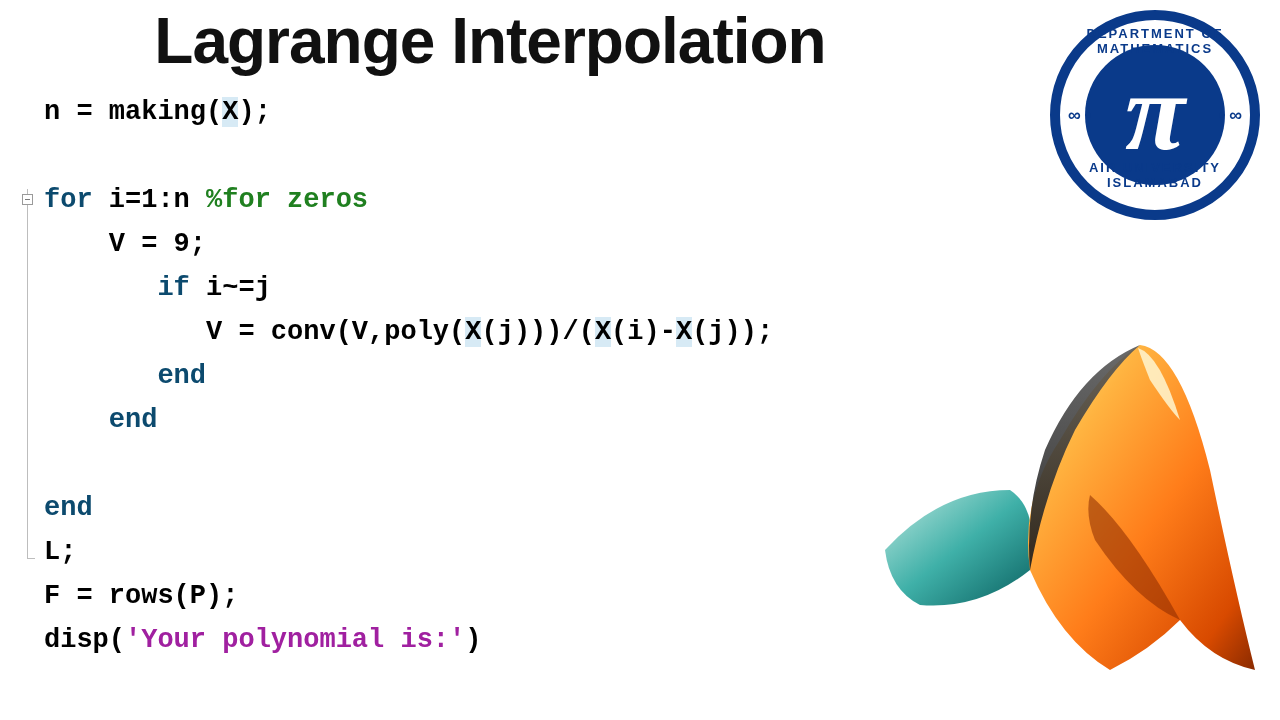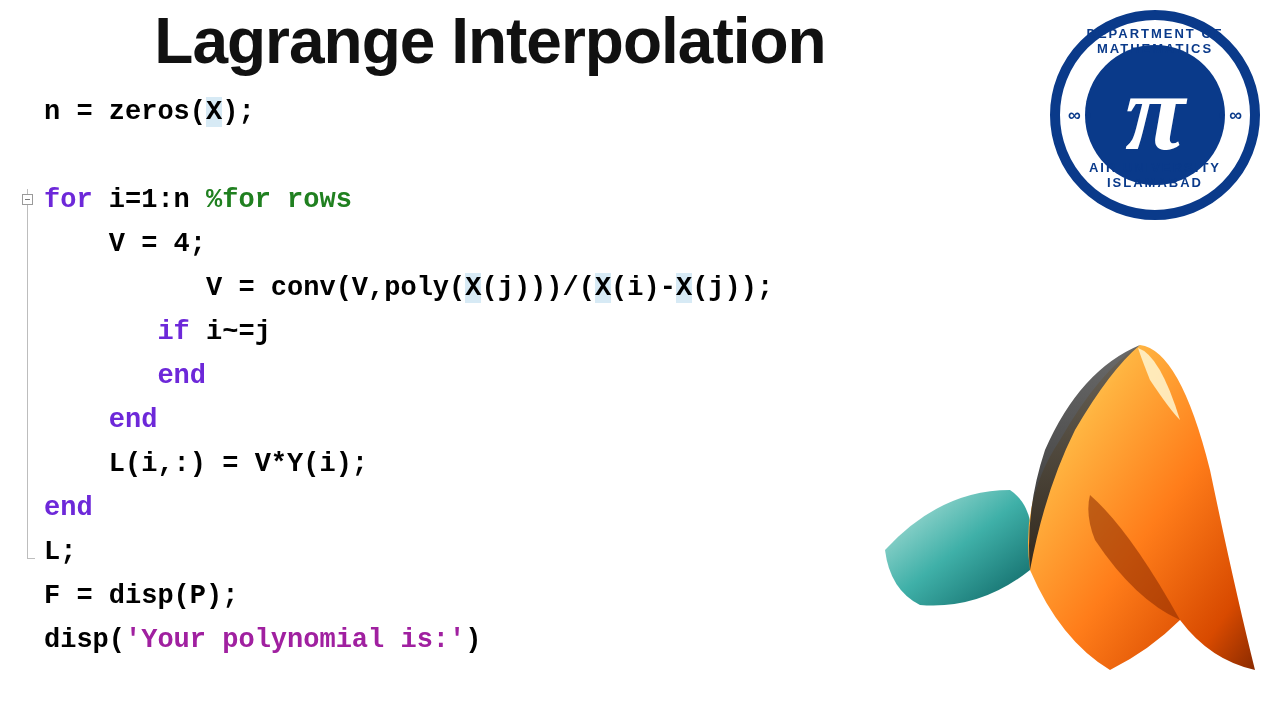--- a/index.html
+++ b/index.html
@@ -74,21 +74,21 @@
     background:#bdbdbd;
   }
   .code {
     font-family: "Courier New", monospace;
     font-size: 27px;
     font-weight: bold;
     color: #000;
     white-space: pre;
     line-height: 44px;
   }
-  .kw { color: #6d28d9; }
+  .kw { color: #0c4a6e; }
   .cm { color: #208020; }
   .str { color: #a020a0; }
   .hl { background: #d7eaf5; padding: 0 0px; }
 
   
   .logo {
     position: absolute;
     top: 10px;
     right: 20px;
     width: 210px;
@@ -162,66 +162,65 @@
 <div class="title">Lagrange Interpolation</div>
 
 <div class="code-area">
 
   <div class="fold-vline" style="top:99px; height:370px;"></div>
 
   <div class="fold-end" style="top:99px; height:370px;"></div>
 
   <div class="line">
       <div class="gutter"></div>
-      <div class="code"><span>n = zeros(</span><span class="hl">X</span><span>);</span></div>
+      <div class="code"><span>n = making(</span><span class="hl">X</span><span>);</span></div>
     </div>
   <div class="line">
       <div class="gutter"></div>
     </div>
   <div class="line">
       <div class="gutter">
         <div class="fold-box"></div>
       </div>
-      <div class="code"><span class="kw">for</span><span> i=1:n </span><span class="cm">%for rows</span></div>
-    </div>
-  <div class="line">
-      <div class="gutter"></div>
-      <div class="code">    V = 4;</div>
+      <div class="code"><span class="kw">for</span><span> i=1:n </span><span class="cm">%for zeros</span></div>
+    </div>
+  <div class="line">
+      <div class="gutter"></div>
+      <div class="code">    V = 9;</div>
+    </div>
+  <div class="line">
+      <div class="gutter"></div>
+      <div class="code"><span>       </span><span class="kw">if</span><span> i~=j</span></div>
     </div>
   <div class="line">
       <div class="gutter"></div>
       <div class="code"><span>          V = conv(V,poly(</span><span class="hl">X</span><span>(j)))/(</span><span class="hl">X</span><span>(i)-</span><span class="hl">X</span><span>(j));</span></div>
     </div>
   <div class="line">
       <div class="gutter"></div>
-      <div class="code"><span>       </span><span class="kw">if</span><span> i~=j</span></div>
-    </div>
-  <div class="line">
-      <div class="gutter"></div>
       <div class="code"><span>       </span><span class="kw">end</span></div>
     </div>
   <div class="line">
       <div class="gutter"></div>
       <div class="code"><span>    </span><span class="kw">end</span></div>
     </div>
   <div class="line">
       <div class="gutter"></div>
-      <div class="code">    L(i,:) = V*Y(i);</div>
     </div>
   <div class="line">
       <div class="gutter"></div>
       <div class="code"><span class="kw">end</span></div>
     </div>
   <div class="line">
       <div class="gutter"></div>
       <div class="code">L;</div>
     </div>
   <div class="line">
       <div class="gutter"></div>
-      <div class="code">F = disp(P);</div>
+      <div class="code">F = rows(P);</div>
     </div>
   <div class="line">
       <div class="gutter"></div>
       <div class="code"><span>disp(</span><span class="str">'Your polynomial is:'</span><span>)</span></div>
     </div>
 </div>
 
 <div class="logo">
   <div class="logo-ring">
     <div class="logo-text">

